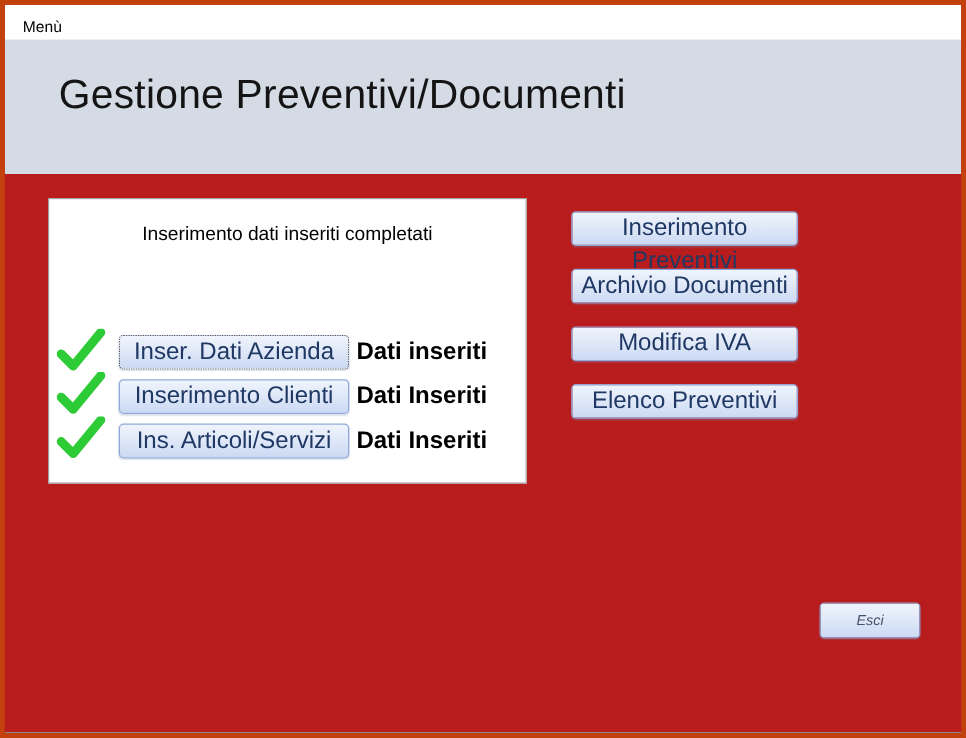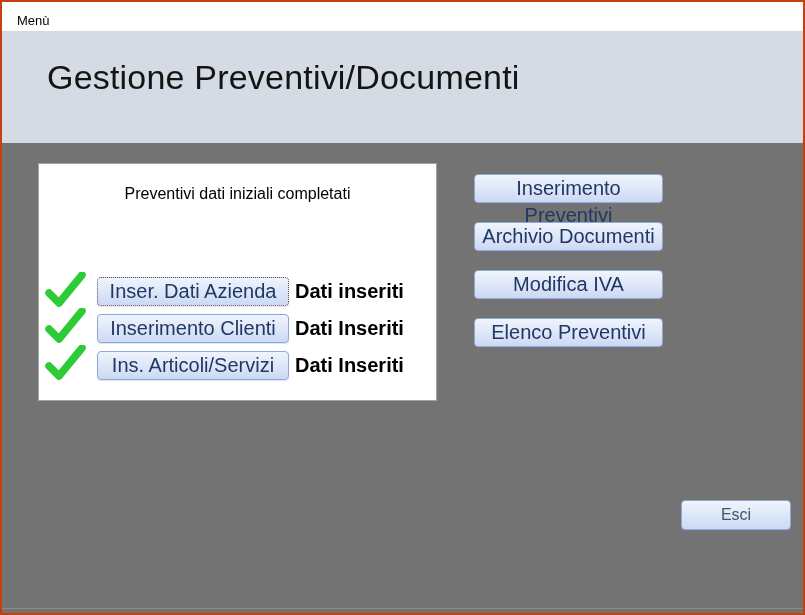--- a/index.html
+++ b/index.html
@@ -1,18 +1,18 @@
 <!DOCTYPE html>
 <html><head>
 <meta charset="utf-8">
 <style>
   html,body { margin:0; padding:0; background:#fff; }
   .window {
     position:relative; width:805px; height:615px; box-sizing:border-box;
-    border:2px solid #c2410c; background:#737373; overflow:hidden;
+    border:4px solid #c2410c; background:#b91c1c; overflow:hidden;
     font-family:"Liberation Sans", sans-serif;
   }
   .menubar { position:absolute; top:0; left:0; right:0; height:36px; background:#ffffff; }
   .menu-item {
     position:absolute; left:11px; top:9px; font-size:13px; color:#000;
     padding:2px 4px; cursor:default;
   }
   .header { position:absolute; top:29px; left:0; right:0; height:112px; background:#d5dbe4; }
   .header h1 {
     margin:0; position:absolute; left:45px; top:0; line-height:93px;
@@ -48,39 +48,39 @@
   }
   .status-label.r1 { top:113px; }
   .status-label.r2 { top:150px; }
   .status-label.r3 { top:187px; }
   .action-btn { position:absolute; left:472px; width:189px; height:29px; line-height:27px; }
   .action-btn.a0 { top:172px; }
   .action-btn.a1 { top:220px; }
   .action-btn.a2 { top:268px; }
   .action-btn.a3 { top:316px;text-align:center; }
   .action-btn.a4 { top:363px; }
-  .exit-btn { position:absolute; left:679px; top:498px; width:110px; height:30px;
-    line-height:28px; color:#44546a; font-size:16px; }
+  .exit-btn { position:absolute; left:679px; top:498px; width:84px; height:30px;
+    line-height:28px; color:#44546a; font-size:12px;font-style:italic; }
   .bottom-divider { position:absolute; left:0; right:0; top:606px; height:1px; background:#8c8c8c; }
 </style>
 </head>
 <body>
 
 <div class="window">
 
   <div class="menubar">
     <span class="menu-item">Menù</span>
   </div>
 
   <div class="header">
     <h1>Gestione Preventivi/Documenti</h1>
   </div>
 
   <div class="status-box">
-    <div class="status-title">Preventivi dati iniziali completati</div>
+    <div class="status-title">Inserimento dati inseriti completati</div>
 
     <span class="check r1">
       <svg width="41" height="38" viewBox="0 0 41 38">
         <path d="M4 21 L14 31 L37 3" fill="none" stroke="#2DCB35" stroke-width="7.5" stroke-linecap="round" stroke-linejoin="round"></path>
       </svg>
     </span>
     <span class="check r2">
       <svg width="41" height="38" viewBox="0 0 41 38">
         <path d="M4 21 L14 31 L37 3" fill="none" stroke="#2DCB35" stroke-width="7.5" stroke-linecap="round" stroke-linejoin="round"></path>
       </svg>

